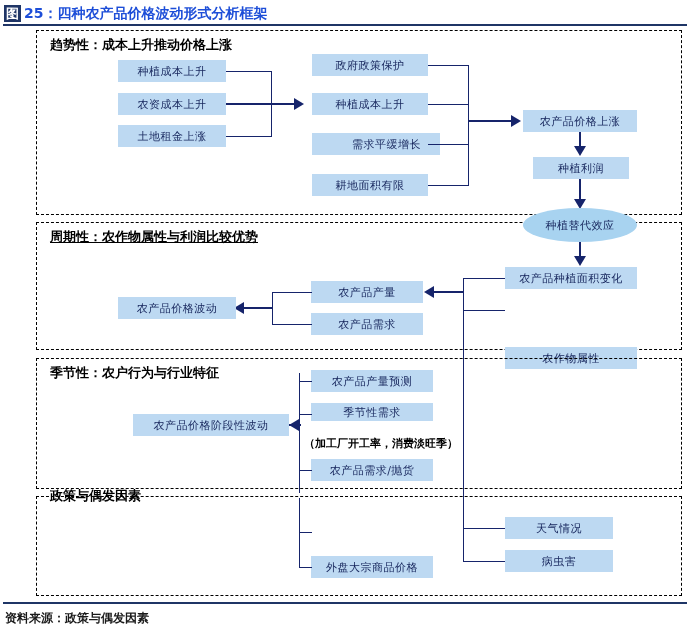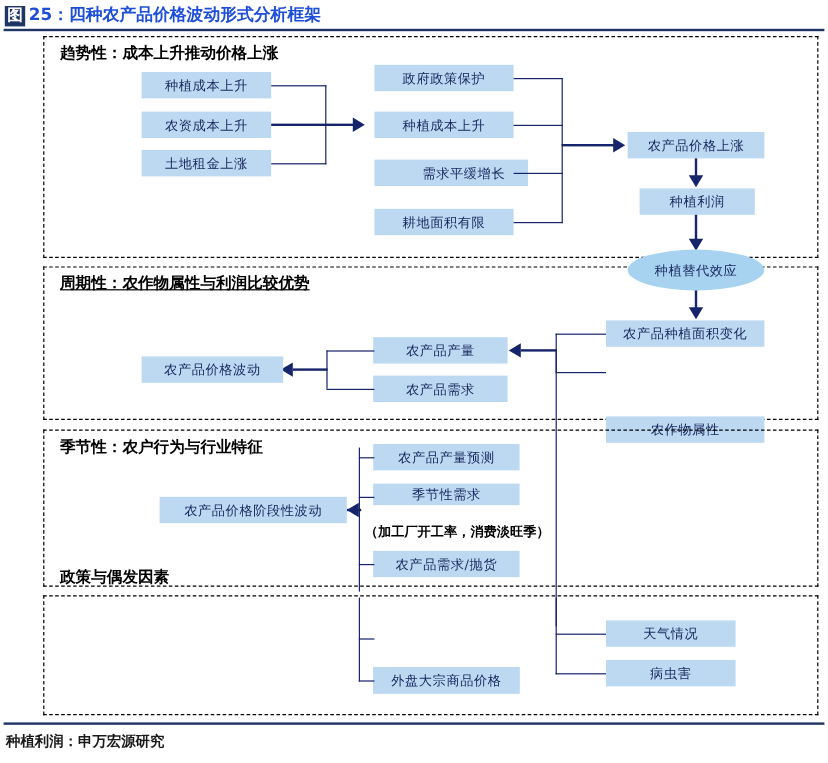--- a/index.html
+++ b/index.html
@@ -182,30 +182,30 @@
 <div class="ln hl" style="left:299px;top:381px;width:13px;"></div>
 <div class="ln hl" style="left:299px;top:414px;width:13px;"></div>
 <div class="ln hl" style="left:299px;top:470px;width:13px;"></div>
 <div class="ln vl" style="left:299px;top:373px;height:120px;"></div>
 <div class="arr arr-left" style="left:289px;top:419px;"></div>
 <div class="ln2 hl2" style="left:289px;top:424px;width:12px;"></div>
 
 <div class="pbox" style="left:133px;top:414px;width:156px;height:22px;">农产品价格阶段性波动</div>
 
 <div class="section" style="left:36px;top:496px;width:646px;height:100px;"></div>
-<div class="section-label" style="left:50px;top:474px;">政策与偶发因素</div>
+<div class="section-label" style="left:50px;top:488px;">政策与偶发因素</div>
 
 <div class="pbox" style="left:311px;top:521px;width:122px;height:22px;margin-top:35px;">国家收/抛储政策</div>
 <div class="pbox" style="left:311px;top:556px;width:122px;height:22px;">外盘大宗商品价格</div>
 
 <div class="ln hl" style="left:299px;top:532px;width:13px;"></div>
 <div class="ln hl" style="left:299px;top:567px;width:13px;"></div>
 <div class="ln vl" style="left:299px;top:498px;height:70px;"></div>
 
 <div class="pbox" style="left:505px;top:517px;width:108px;height:22px;">天气情况</div>
 <div class="pbox" style="left:505px;top:550px;width:108px;height:22px;">病虫害</div>
 
 <div class="ln hl" style="left:463px;top:528px;width:42px;"></div>
 <div class="ln hl" style="left:463px;top:561px;width:42px;"></div>
 <div class="ln vl" style="left:463px;top:498px;height:64px;"></div>
 
 <div class="footer-rule"></div>
-<div class="footer-text">种植利润：申万宏源研究</div>
+<div class="footer-text">资料来源：政策与偶发因素</div>
 
 </body></html>

